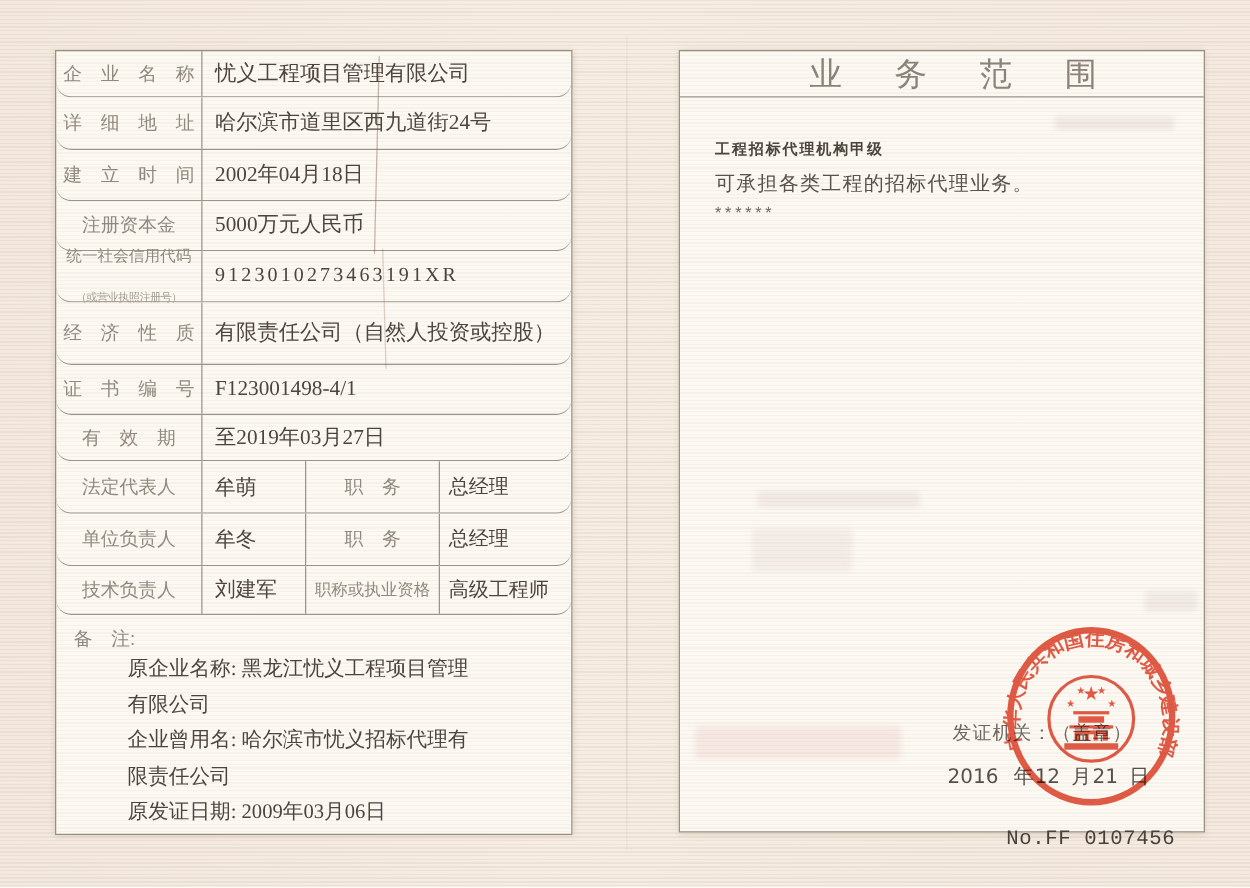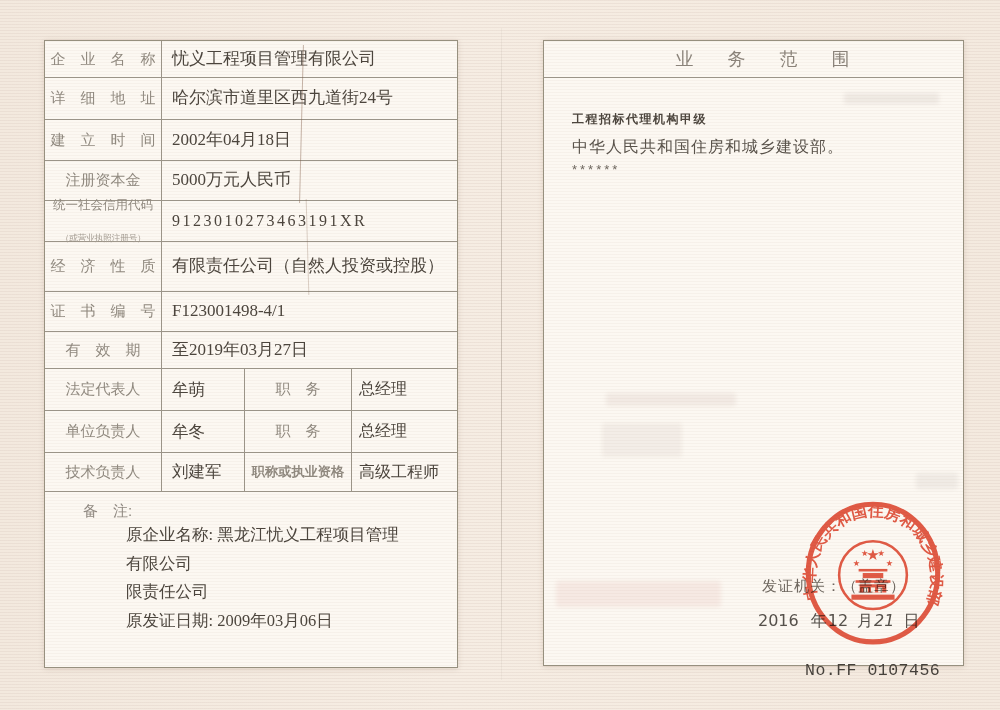--- a/index.html
+++ b/index.html
@@ -23,21 +23,21 @@
       repeating-linear-gradient(180deg, rgba(224,212,202,0.20) 0 1px, rgba(255,255,255,0) 1px 3px),
       #fcf8f2;
     border:1px solid #97907f;
     box-shadow:0 1px 5px rgba(160,138,116,0.28);
     box-sizing:border-box;
   }
   .page.left{left:44px;top:40px;width:414px;height:628px;}
   .page.right{left:543px;top:40px;width:421px;height:626px;}
 
   
-  .lrow{display:flex;border-bottom:1px solid #9b9488;box-sizing:border-box;}
+  .lrow{display:flex;border-bottom:1px solid #9b9488;box-sizing:border-box;border-radius:12px;}
   .lrow.h37{height:37px}.lrow.h42{height:42px}.lrow.h41{height:41px}
   .lrow.h40{height:40px}.lrow.h50{height:50px}.lrow.h39{height:39px}
   .c-label{
     width:117px;border-right:1px solid #9b9488;box-sizing:border-box;
     display:flex;flex-direction:column;align-items:center;justify-content:center;
     color:#90897f;font-size:15px;
   }
   .c-label .sub{font-size:9px;color:#a39b91;margin-top:18px;letter-spacing:-0.5px;}
   .c-label.small-label .main{font-size:12.5px;}
   .c-val{
@@ -45,39 +45,39 @@
     font-family:"Liberation Serif",serif;font-size:17px;color:#4c453d;line-height:1.3;
     padding-right:6px;
   }
   .c-val.code{letter-spacing:2.5px;font-size:16px;}
   .c-val.narrow{flex:none;width:83px;border-right:1px solid #9b9488;font-size:16.5px;}
   .c-label2{
     width:107px;border-right:1px solid #9b9488;box-sizing:border-box;
     display:flex;align-items:center;justify-content:center;
     color:#90897f;font-size:15px;
   }
-  .c-label2.long{font-size:13.2px;letter-spacing:0;font-weight:bold;}
+  .c-label2.long{font-size:13.2px;letter-spacing:0;}
   .c-val2{flex:1;display:flex;align-items:center;padding-left:7px;
     font-family:"Liberation Serif",serif;font-size:16px;color:#4c453d;}
-  .remarks{height:176px;box-sizing:border-box;padding-top:10px;padding-left:24px;}
+  .remarks{height:176px;box-sizing:border-box;padding-top:10px;}
   .rem-title{padding-left:14px;color:#8f8880;font-size:15px;}
   .rem-line{
     margin-left:57px;margin-right:10px;line-height:28.5px;
     font-family:"Liberation Serif",serif;font-size:16.5px;color:#4c453d;
   }
   .rem-line:first-of-type{margin-top:5px;}
   .scratch{position:absolute;width:1px;background:rgba(130,95,75,0.45);}
   .scratch.s1{left:256px;top:4px;height:158px;transform:rotate(1.4deg);}
   .scratch.s2{left:262px;top:158px;height:96px;transform:rotate(-1.6deg);opacity:.6;}
 
   
   .rp-header{
     height:37px;border-bottom:1px solid #9b9488;box-sizing:border-box;
     display:flex;align-items:center;justify-content:center;
-    color:#8b837a;font-size:18px;letter-spacing:8px;padding-left:26px;
+    color:#8b837a;font-size:26px;letter-spacing:8px;padding-left:26px;
   }
   .scope-title{
     position:absolute;left:28px;top:70px;
     font-family:"Liberation Serif",serif;font-weight:bold;
     font-size:12px;color:#4c453d;letter-spacing:1.5px;
   }
   .scope-desc{
     position:absolute;left:28px;top:96px;
     font-family:"Liberation Serif",serif;
     font-size:16px;color:#59524a;letter-spacing:1px;
@@ -91,21 +91,21 @@
     font-size:15px;color:#6e675f;letter-spacing:1px;
   }
   .dateline{
     position:absolute;left:214px;top:570px;display:flex;
     font-size:16px;color:#55504a;font-family:"DejaVu Sans",sans-serif;
   }
   .dateline .dl-y{margin-right:12px;}
   .dateline .dl-yu{margin-right:1px;}
   .dateline .dl-m{margin-right:9px;}
   .dateline .dl-mu{margin-right:1px;}
-  .dateline .dl-d{margin-right:9px;font-style:italic;}
+  .dateline .dl-d{margin-right:9px;}
   .serial{
     position:absolute;left:261px;top:620px;
     font-family:"Liberation Mono",monospace;
     font-size:16.5px;color:#46413b;letter-spacing:0.5px;
   }
   .seal{
     position:absolute;left:257px;top:455px;width:144px;height:152px;
     opacity:0.92;mix-blend-mode:multiply;
   }
   .ghost{position:absolute;filter:blur(2px);border-radius:3px;}
@@ -194,33 +194,34 @@
         </div>
       <div class="c-val narrow">刘建军</div>
       <div class="c-label2 long">职称或执业资格</div>
       <div class="c-val2">高级工程师</div>
     </div>
 
     <div class="remarks">
       <div class="rem-title">备　注:</div>
       <div class="rem-line">原企业名称: 黑龙江忧义工程项目管理</div>
       <div class="rem-line">有限公司</div>
+      <div class="rem-line">企业曾用名: 哈尔滨市忧义招标代理有</div>
       <div class="rem-line">限责任公司</div>
       <div class="rem-line">原发证日期: 2009年03月06日</div>
     </div>
 
     <div class="scratch s1"></div>
     <div class="scratch s2"></div>
   </div>
 
   <div class="page right">
     <div class="rp-header">业　务　范　围</div>
 
     <div class="scope-title">工程招标代理机构甲级</div>
-    <div class="scope-desc">中华人民共和国住房和城乡建设部。</div>
+    <div class="scope-desc">可承担各类工程的招标代理业务。</div>
     <div class="scope-end">******</div>
 
     <div class="ghost g1"></div>
     <div class="ghost g2"></div>
     <div class="ghost g3"></div>
     <div class="ghost g4"></div>
     <div class="ghost g5"></div>
 
     <div class="issuer">发证机关：（盖章）</div>
 

